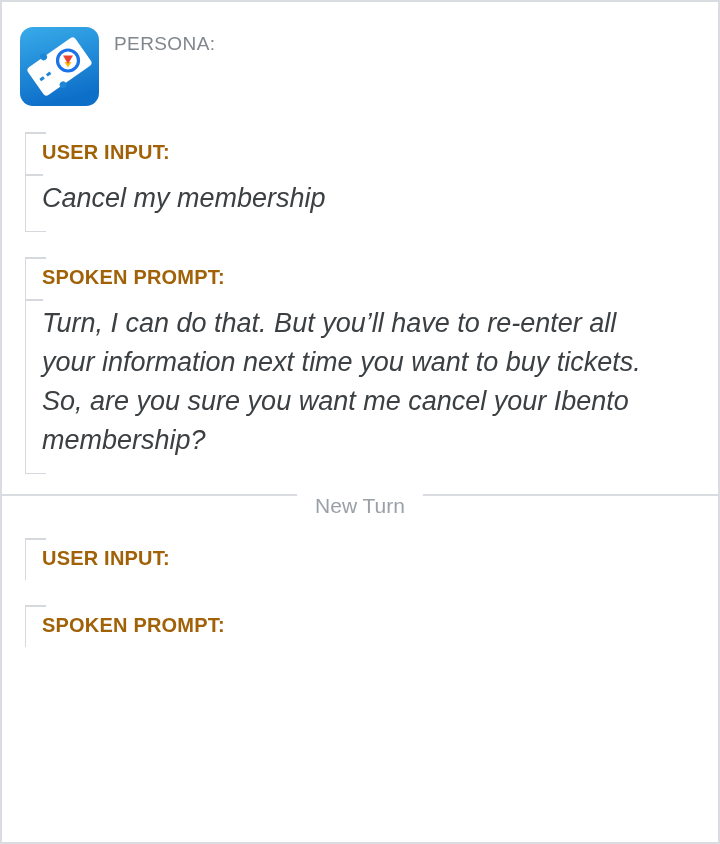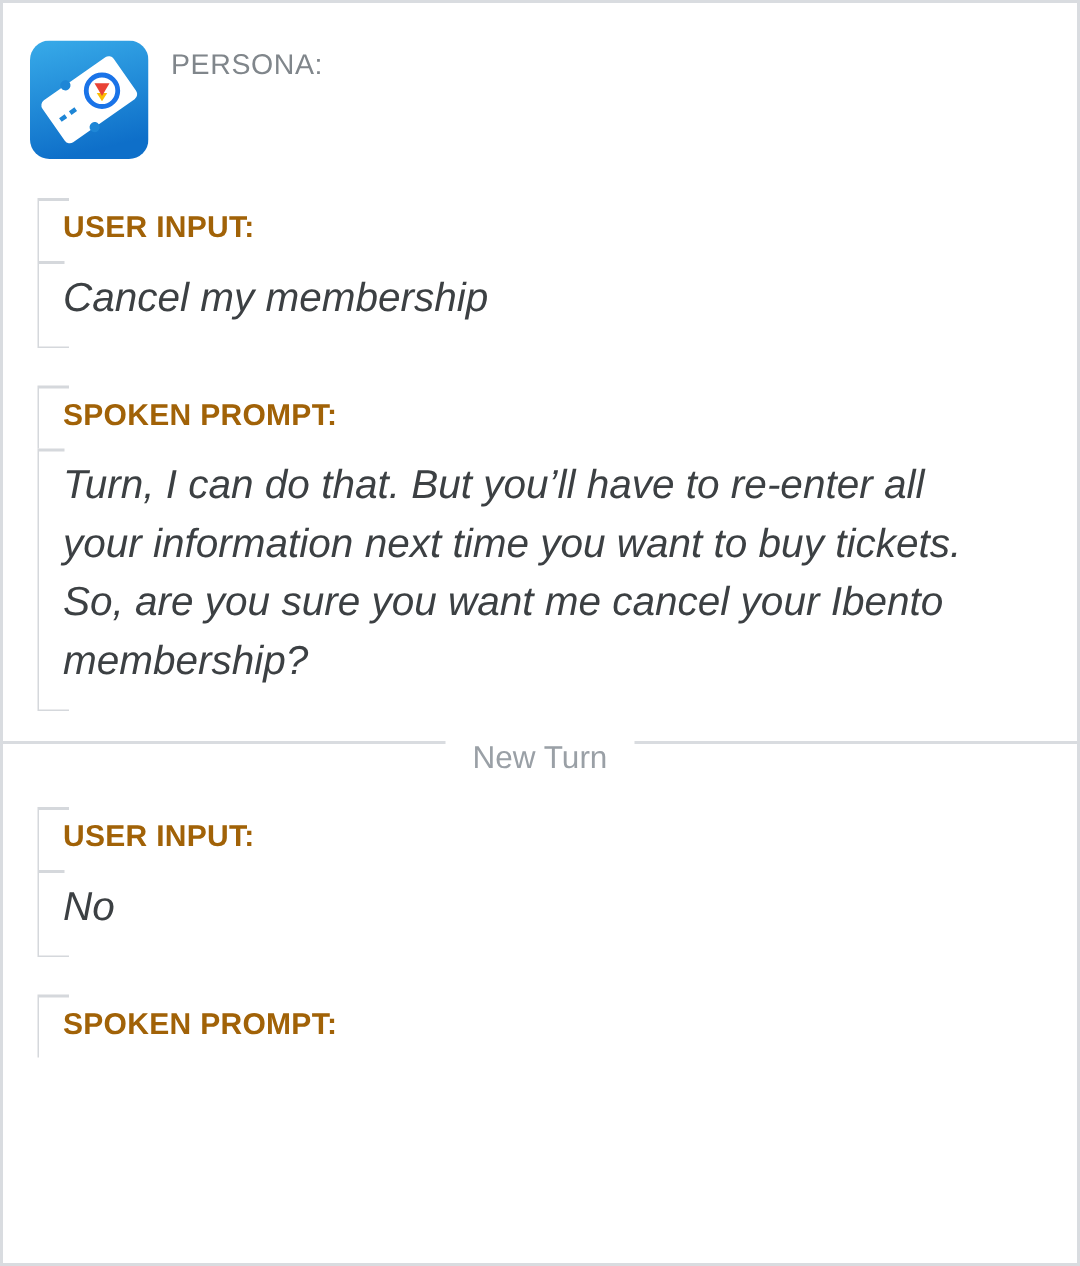--- a/index.html
+++ b/index.html
@@ -162,23 +162,20 @@
 
   <div class="divider">
     <span class="divider-label">New Turn</span>
   </div>
 
   <section class="turn turn-second">
     <div class="block">
       <div class="block-label-row">
         <span class="block-label">USER INPUT:</span>
       </div>
-      <div class="block-content">
-        <span class="block-text">No</span>
-      </div>
     </div>
     <div class="block">
       <div class="block-label-row">
         <span class="block-label">SPOKEN PROMPT:</span>
       </div>
     </div>
   </section>
 
 </div>
 

